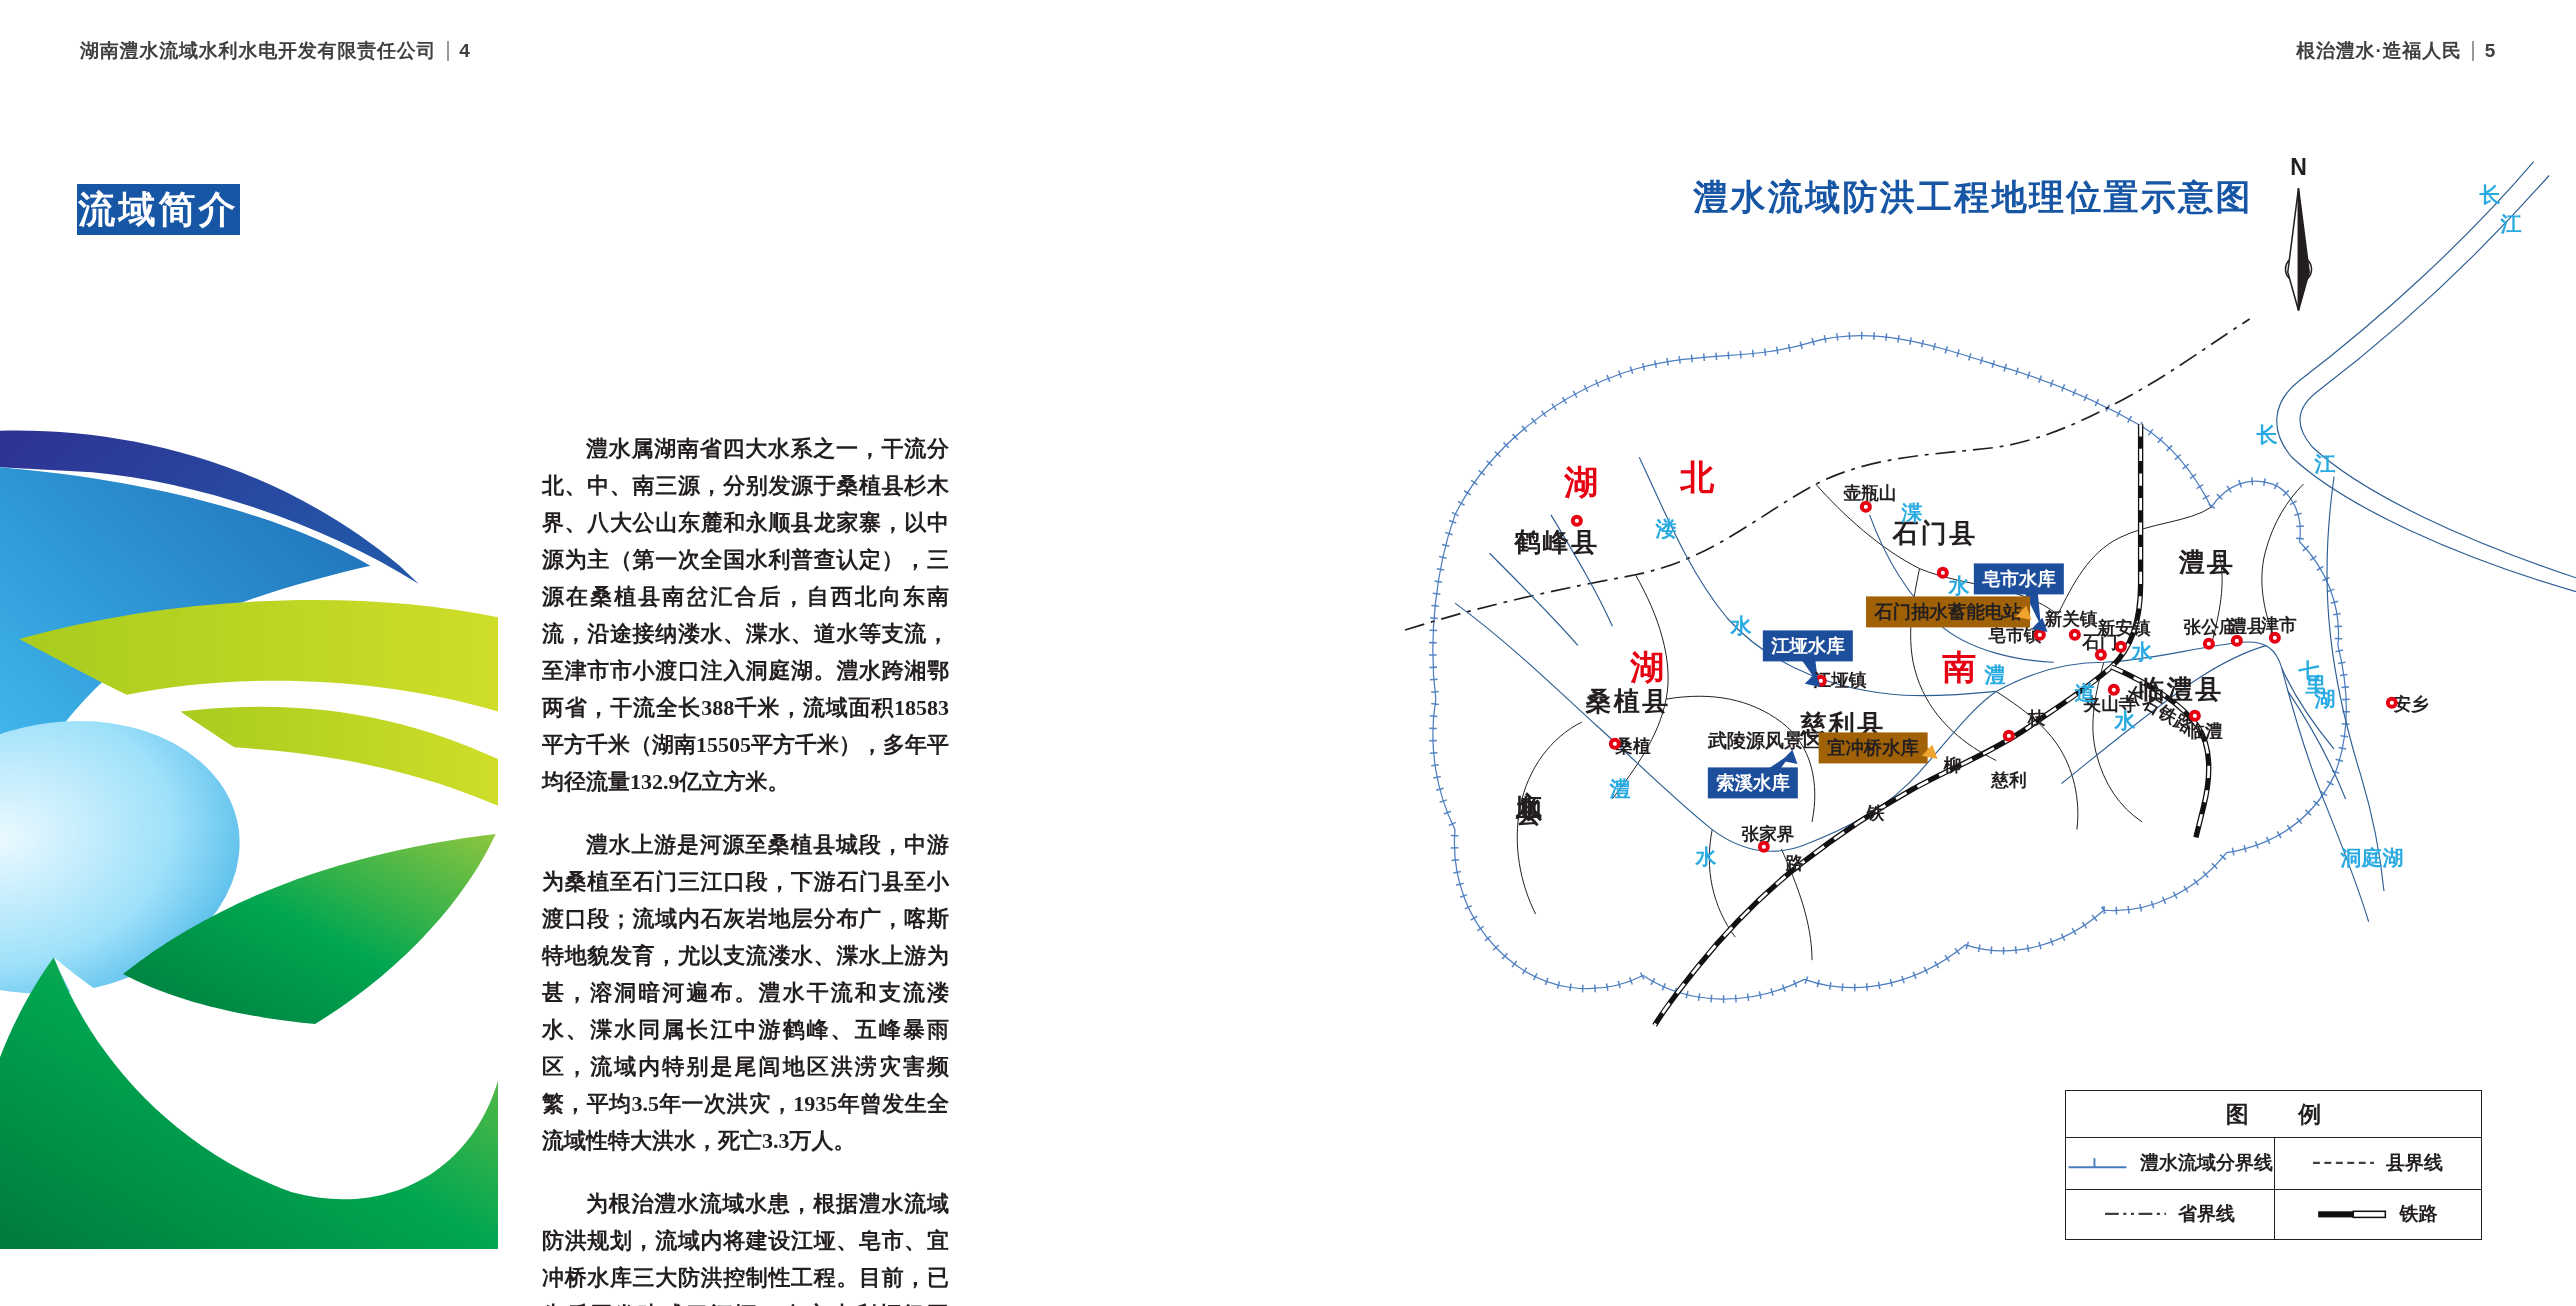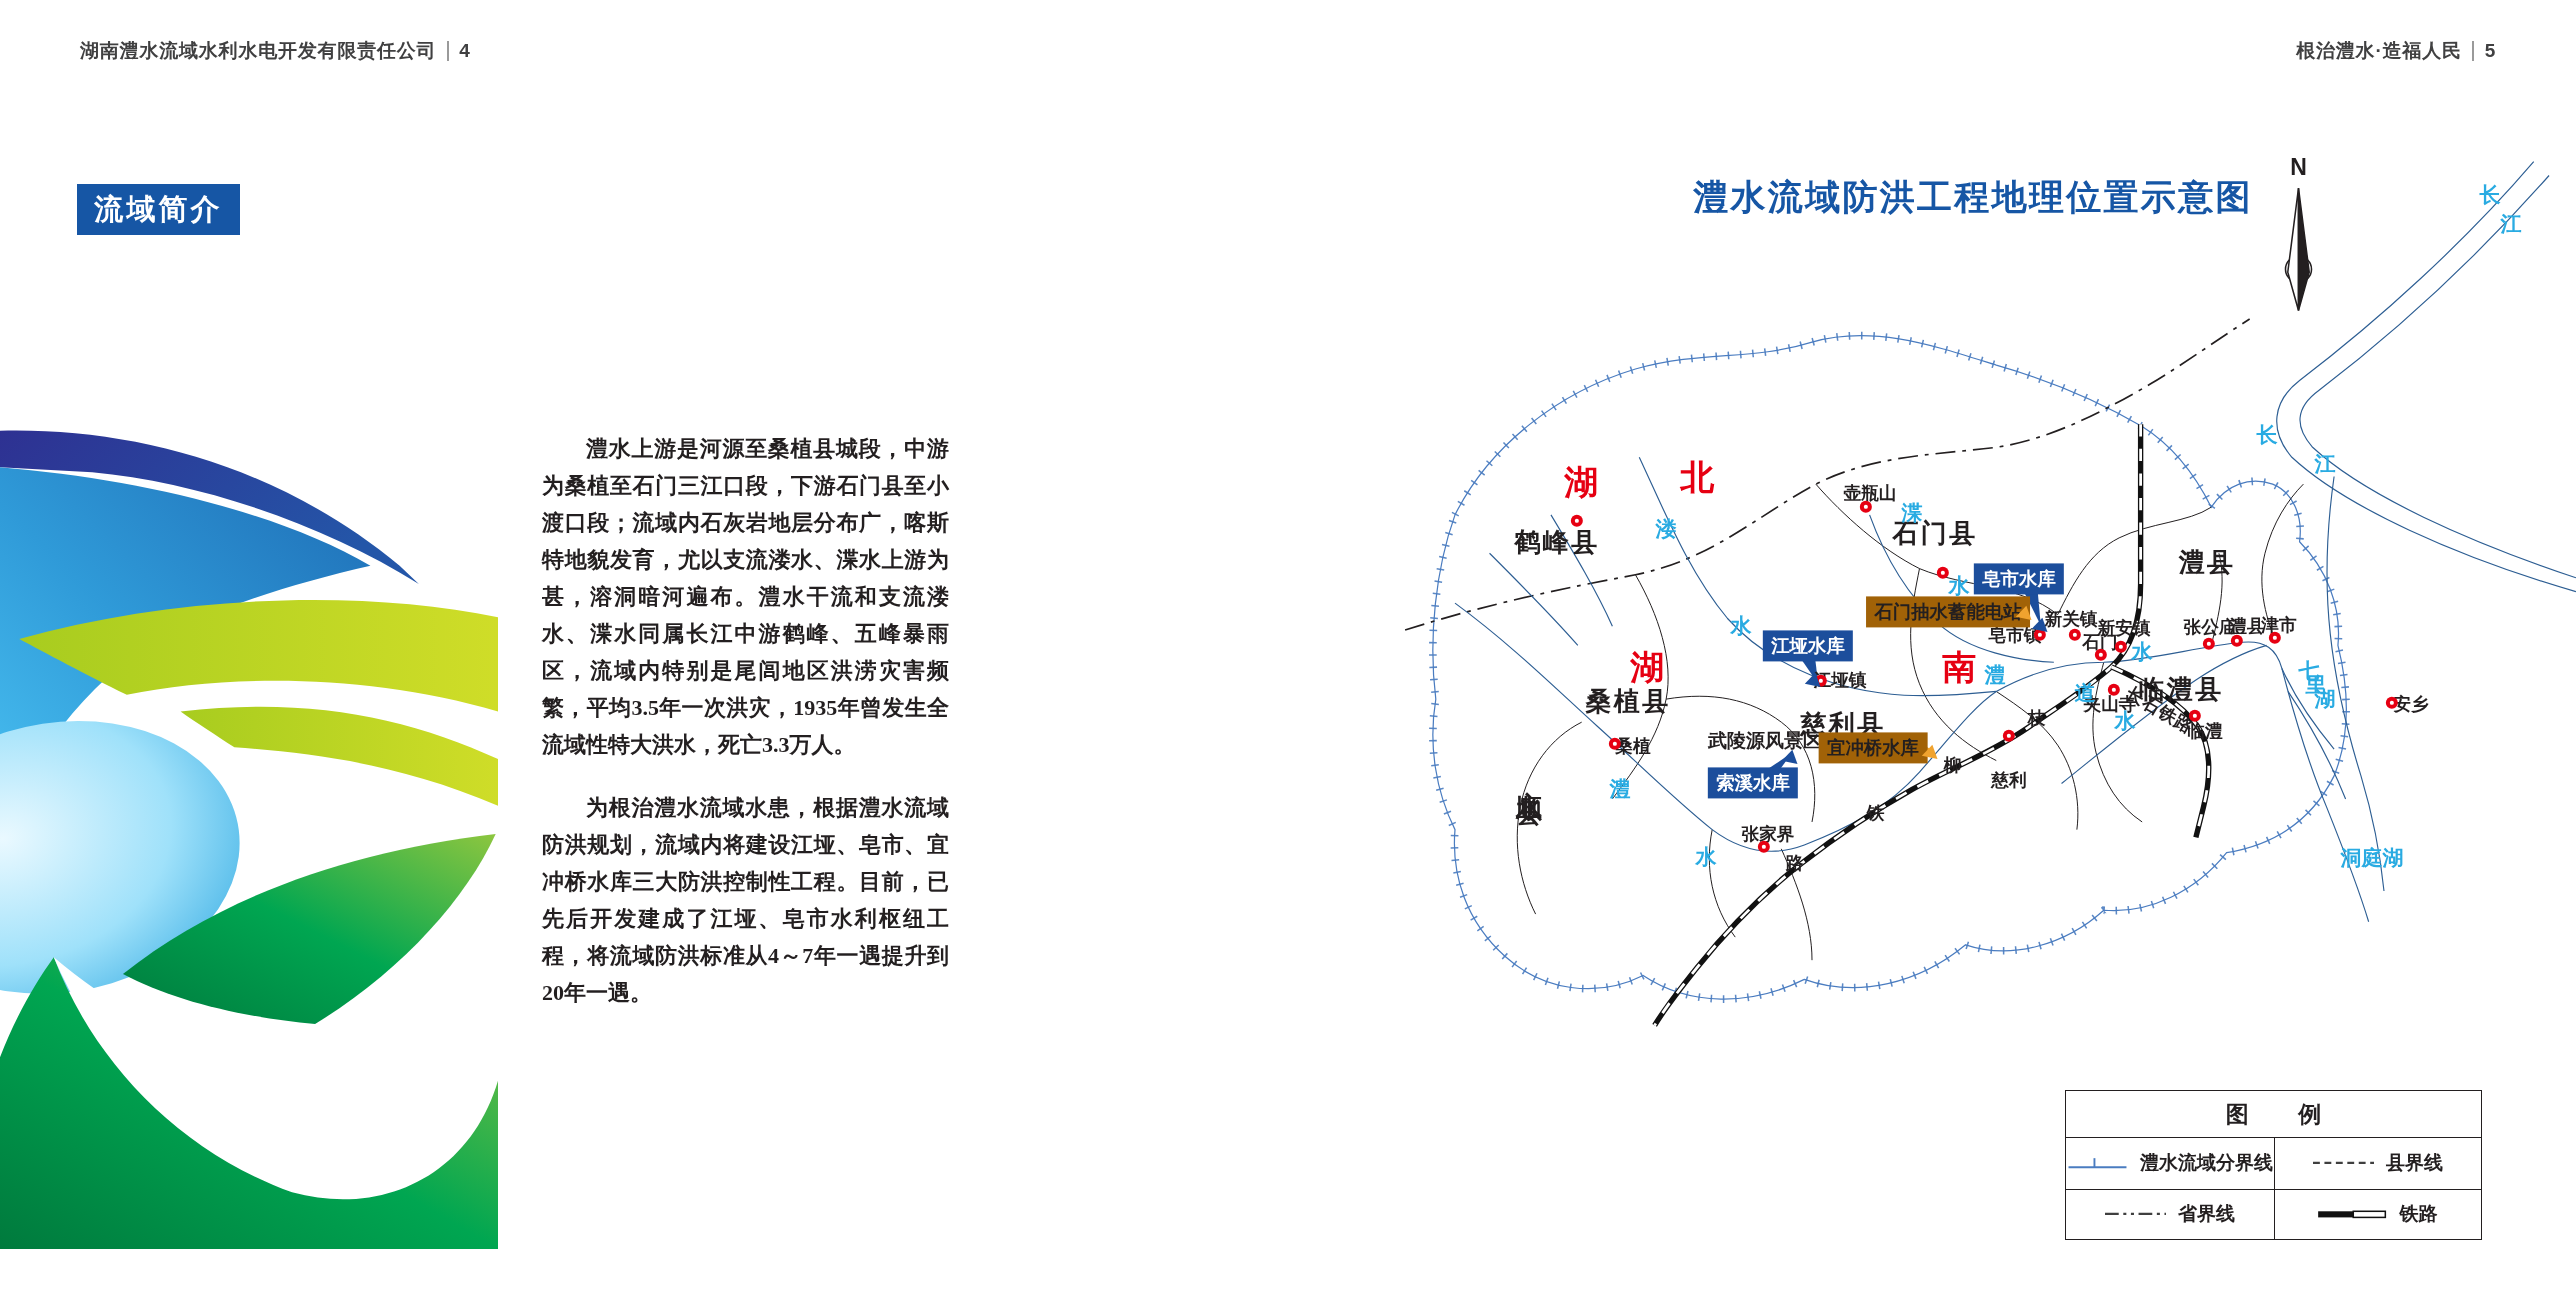--- a/index.html
+++ b/index.html
@@ -10,21 +10,21 @@
   
   .pg-header{position:absolute;top:38px;display:flex;align-items:center;gap:10.7px;
              font-size:19px;font-weight:bold;color:#404041;letter-spacing:0.8px;}
   .pg-header .vbar{width:1.5px;height:20px;background:#9a9a9a;display:inline-block;}
   #header-left{left:80px;}
   #header-right{right:80px;}
 
   
   .section-box{position:absolute;left:77px;top:184px;width:163px;height:51px;
                background:#1656a5;color:#fff;display:flex;align-items:center;justify-content:center;
-               font-size:29px;font-weight:bold;letter-spacing:3.1px;}
+               font-size:37px;font-weight:bold;letter-spacing:3.1px;}
   .body-col{position:absolute;left:542px;top:430px;width:407px;
             font-family:"Liberation Serif", serif;font-weight:bold;
             font-size:22px;line-height:37px;text-align:justify;color:#231f20;}
   .body-col p{margin:0 0 26px 0;text-indent:2em;}
 
   
   .map-title{position:absolute;left:1643px;top:174px;width:660px;text-align:center;
              font-size:35px;font-weight:bold;color:#1656a5;letter-spacing:2.3px;}
 
   
@@ -74,20 +74,21 @@
   <span>湖南澧水流域水利水电开发有限责任公司</span>
   <span class="vbar"></span>
   <span>4</span>
 </div>
 
 <div class="section-box">
   <span>流域简介</span>
 </div>
 
 <div class="body-col">
+  <p>澧水属湖南省四大水系之一，干流分北、中、南三源，分别发源于桑植县杉木界、八大公山东麓和永顺县龙家寨，以中源为主（第一次全国水利普查认定），三源在桑植县南岔汇合后，自西北向东南流，沿途接纳溇水、渫水、道水等支流，至津市市小渡口注入洞庭湖。澧水跨湘鄂两省，干流全长388千米，流域面积18583平方千米（湖南15505平方千米），多年平均径流量132.9亿立方米。</p>
   <p>澧水上游是河源至桑植县城段，中游为桑植至石门三江口段，下游石门县至小渡口段；流域内石灰岩地层分布广，喀斯特地貌发育，尤以支流溇水、渫水上游为甚，溶洞暗河遍布。澧水干流和支流溇水、渫水同属长江中游鹤峰、五峰暴雨区，流域内特别是尾闾地区洪涝灾害频繁，平均3.5年一次洪灾，1935年曾发生全流域性特大洪水，死亡3.3万人。</p>
   <p>为根治澧水流域水患，根据澧水流域防洪规划，流域内将建设江垭、皂市、宜冲桥水库三大防洪控制性工程。目前，已先后开发建成了江垭、皂市水利枢纽工程，将流域防洪标准从4～7年一遇提升到20年一遇。</p>
 </div>
 
 <svg class="abs" style="left:0;top:424px;" width="498" height="825" viewBox="0 0 648 990" preserveAspectRatio="none">
   <defs>
     <linearGradient id="gNavy" x1="0" y1="0" x2="1" y2="0.4">
       <stop offset="0" stop-color="#2e3192"></stop>
         <stop offset="1" stop-color="#2456a8"></stop>
     </linearGradient>

